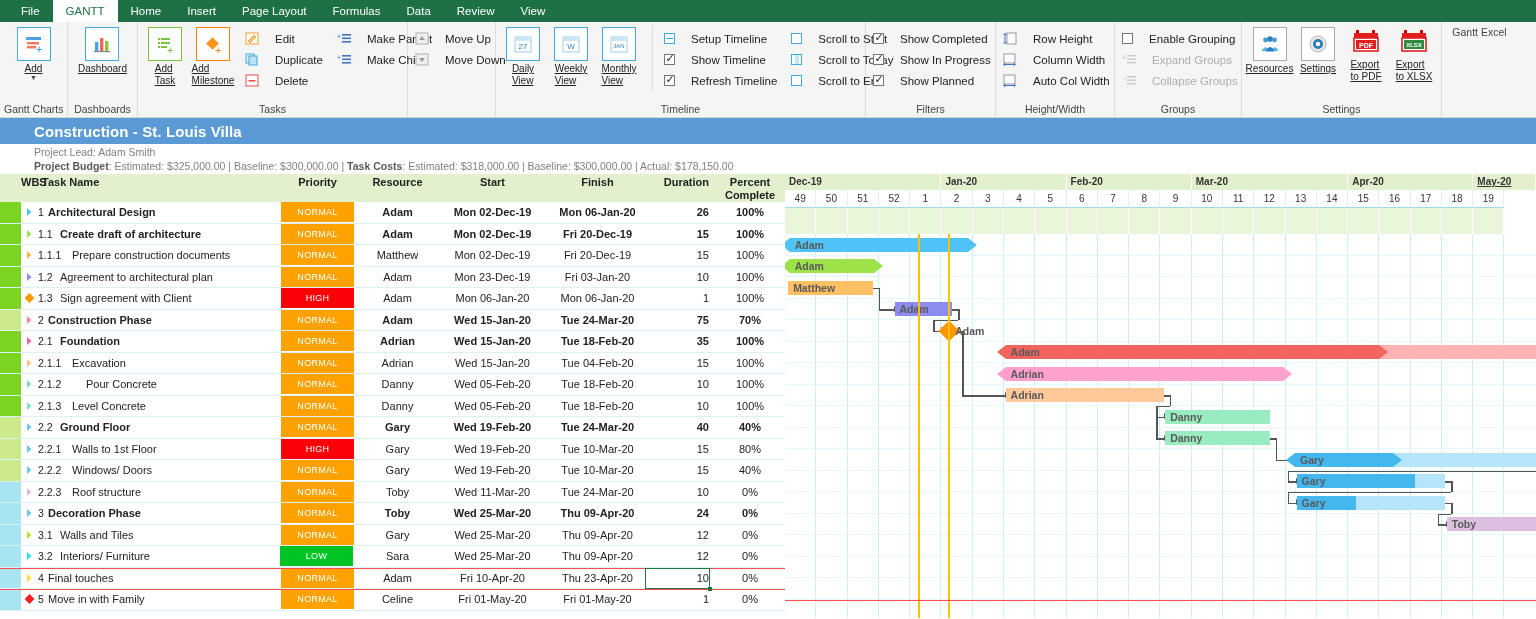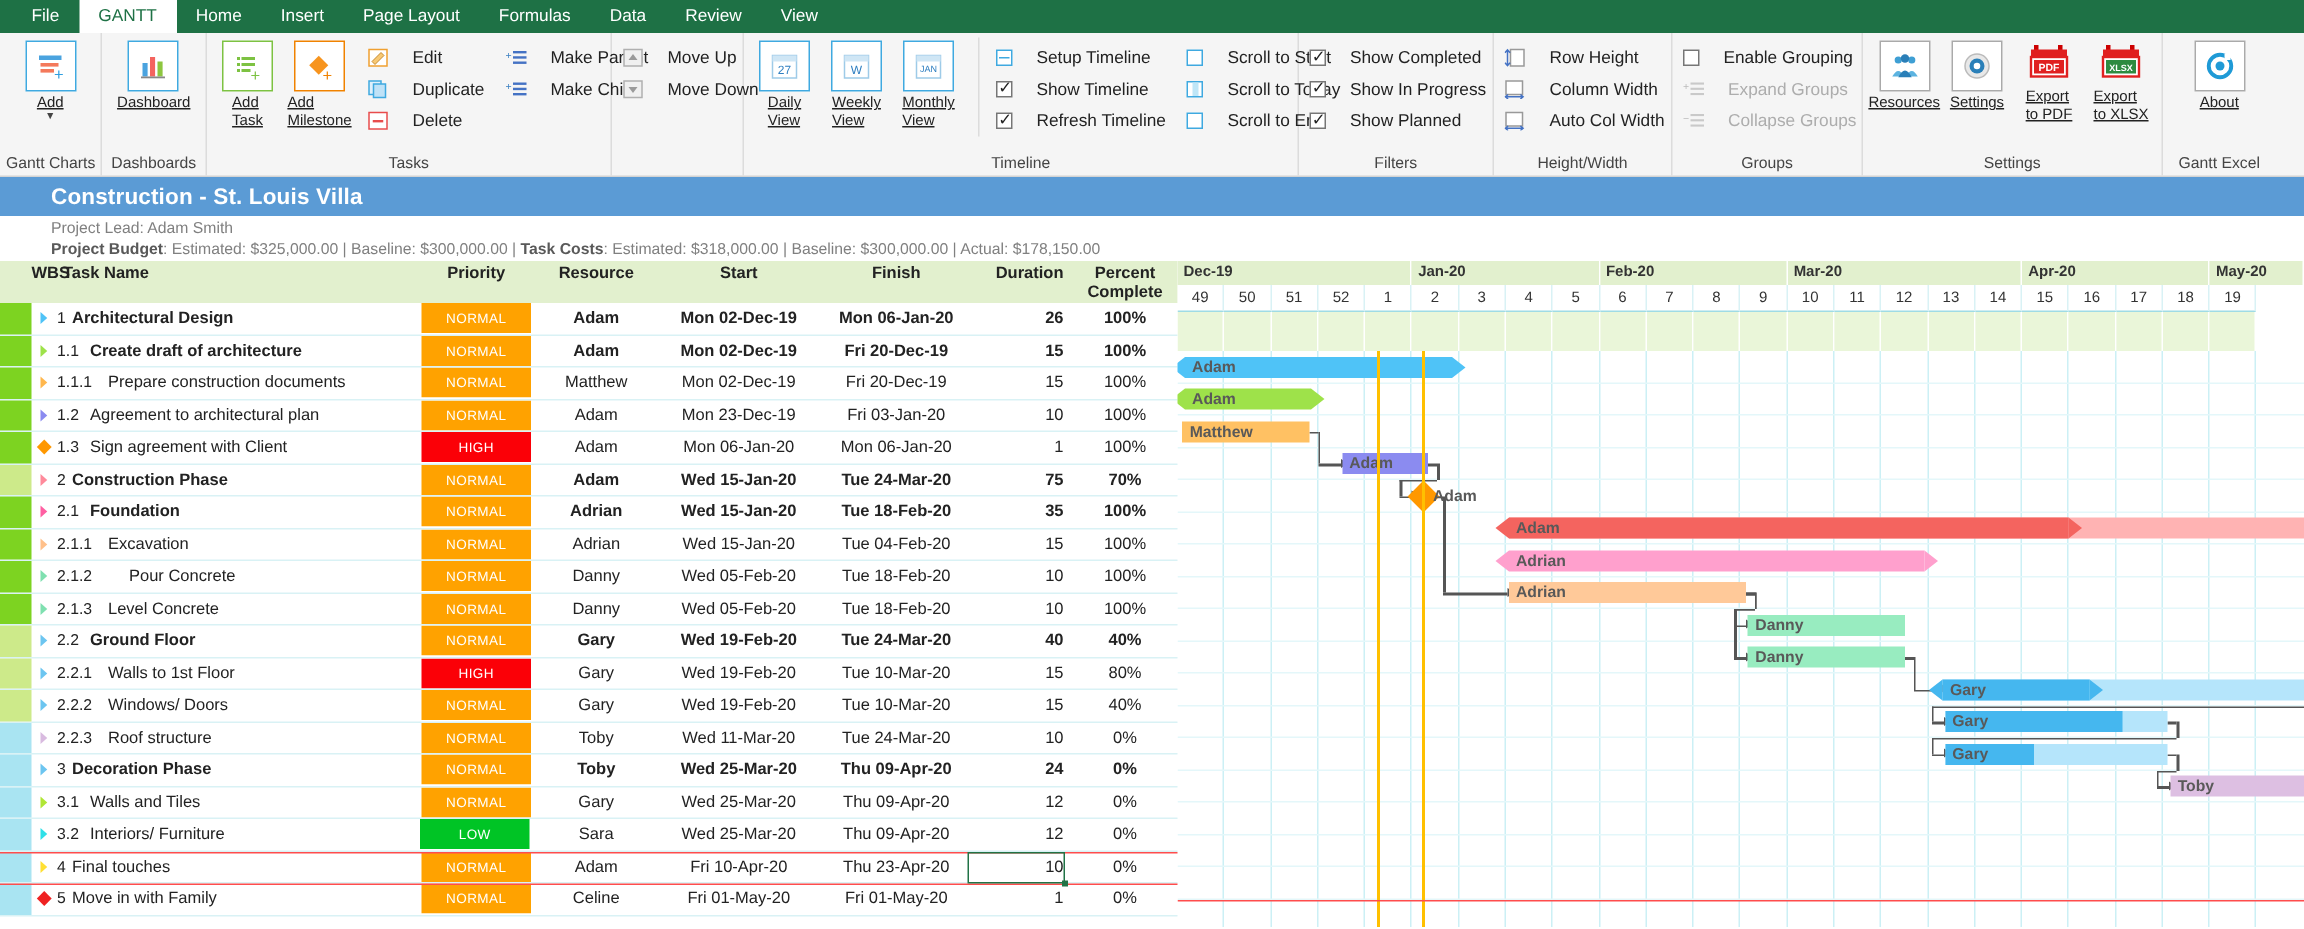--- a/index.html
+++ b/index.html
@@ -559,34 +559,20 @@
         <span class="lbl">
           <span>Export</span><br>
           <span>to XLSX</span>
         </span>
       </div>
     </div>
     <div class="rgroup-title">Settings</div>
   </div>
 
   <div class="rgroup" style="width:75px">
-    <div class="rgroup-body" style="justify-content:center">
-      <div class="bigbtn">
-        <span class="glyph">
-          <span class="ico-box gray">
-            <svg width="22" height="22" viewBox="0 0 22 22">
-              <circle cx="11" cy="11" r="7.5" fill="none" stroke="#1f9ad6" stroke-width="2.6"></circle>
-              <circle cx="11" cy="11" r="3" fill="#1f9ad6"></circle>
-              <rect x="14" y="3" width="4" height="4" fill="#fff"></rect>
-            </svg>
-          </span>
-        </span>
-        <span class="lbl">About</span>
-      </div>
-    </div>
     <div class="rgroup-title">Gantt Excel</div>
   </div>
 </div>
 
 <div class="titleband">
   <span>Construction - St. Louis Villa</span>
 </div>
 
 <div class="infoband">
   <div class="infoline">
@@ -944,21 +930,21 @@
       <div class="activecell" style="left: 645px; width: 65px; top: 393.5px; height: 21.5px;"></div>
     </div>
 
   <div class="rightpane">
     <div class="tl-months" id="tl-months">
         <div class="tl-month" style="width: 156.45px;">Dec-19</div>
         <div class="tl-month" style="width: 125.16px;">Jan-20</div>
         <div class="tl-month" style="width: 125.16px;">Feb-20</div>
         <div class="tl-month" style="width: 156.45px;">Mar-20</div>
         <div class="tl-month" style="width: 125.16px;">Apr-20</div>
-        <div class="tl-month" style="width: 62.58px;">May-20</div>
+        <div class="tl-month" style="width: 62.58px; text-decoration: underline;">May-20</div>
       </div>
     <div class="tl-weeks" id="tl-weeks">
         <div class="tl-week">49</div>
         <div class="tl-week">50</div>
         <div class="tl-week">51</div>
         <div class="tl-week">52</div>
         <div class="tl-week">1</div>
         <div class="tl-week">2</div>
         <div class="tl-week">3</div>
         <div class="tl-week">4</div>

